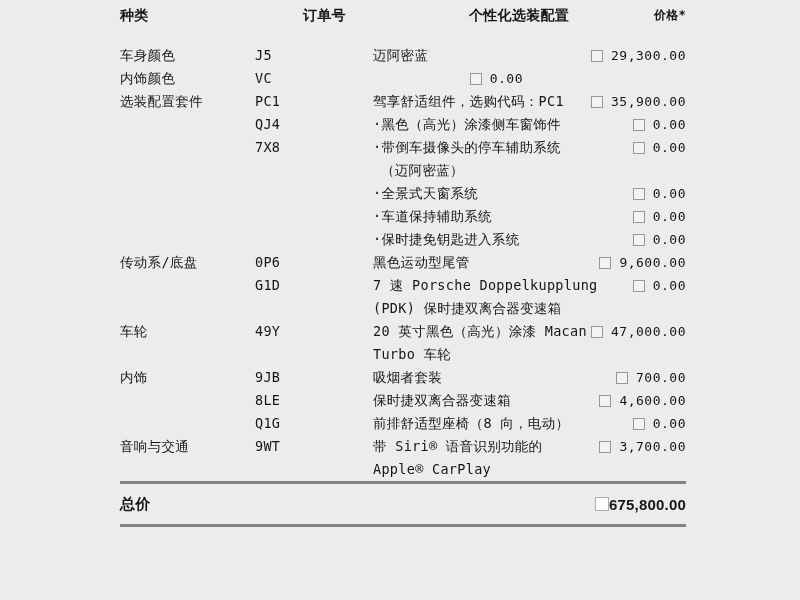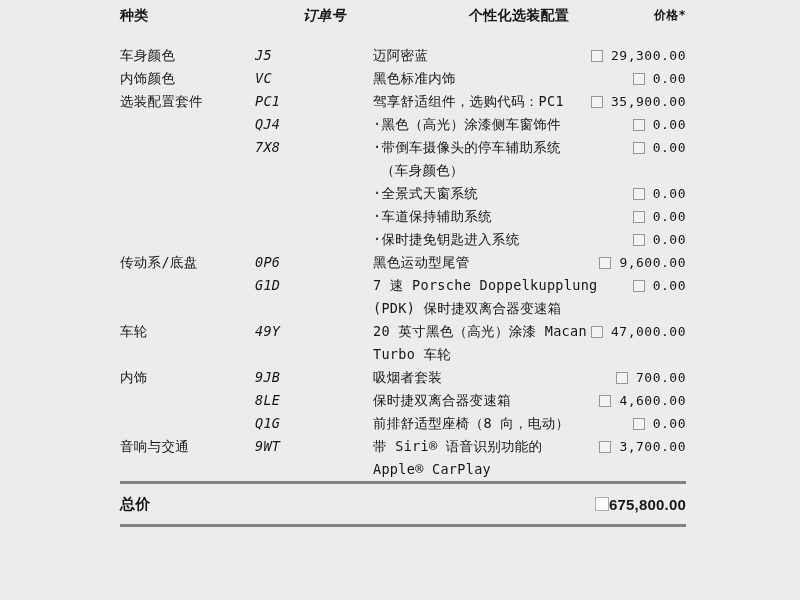--- a/index.html
+++ b/index.html
@@ -23,21 +23,21 @@
     font-size:13.5px;
     letter-spacing:0.3px;
   }
   .hrow{
     font-weight:bold;
     font-size:14px;
     margin-bottom:17px;
     gap:48px;
   }
   .c-cat{width:135px;flex:none;white-space:nowrap;}
-  .c-code{width:118px;flex:none;white-space:nowrap;font-style:italic;}
+  .c-code{width:118px;flex:none;white-space:nowrap;}
   .c-desc{flex:1;min-width:0;white-space:nowrap;overflow:visible;}
   .c-desc.indent{padding-left:8px;}
   .c-price{
     flex:none;width:150px;
     display:flex;justify-content:flex-end;align-items:center;gap:8px;
     white-space:nowrap;
     font-size:13px;
     letter-spacing:0.5px;
   }
   .hrow .c-price{font-size:12px;letter-spacing:0.3px;}
@@ -86,21 +86,20 @@
         <div class="c-code">J5</div>
         <div class="c-desc">迈阿密蓝</div>
         <div class="c-price">
           <span class="checkbox"></span>
           <span>29,300.00</span>
         </div>
       </div>
       <div class="row">
         <div class="c-cat">内饰颜色</div>
         <div class="c-code">VC</div>
-        <div class="c-desc">黑色标准内饰</div>
         <div class="c-price">
           <span class="checkbox"></span>
           <span>0.00</span>
         </div>
       </div>
       <div class="row">
         <div class="c-cat">选装配置套件</div>
         <div class="c-code">PC1</div>
         <div class="c-desc">驾享舒适组件，选购代码：PC1</div>
         <div class="c-price">
@@ -122,21 +121,21 @@
         <div class="c-code">7X8</div>
         <div class="c-desc">·带倒车摄像头的停车辅助系统</div>
         <div class="c-price">
           <span class="checkbox"></span>
           <span>0.00</span>
         </div>
       </div>
       <div class="row">
         <div class="c-cat"></div>
         <div class="c-code"></div>
-        <div class="c-desc indent">（车身颜色）</div>
+        <div class="c-desc indent">（迈阿密蓝）</div>
         <div class="c-price"></div>
       </div>
       <div class="row">
         <div class="c-cat"></div>
         <div class="c-code"></div>
         <div class="c-desc">·全景式天窗系统</div>
         <div class="c-price">
           <span class="checkbox"></span>
           <span>0.00</span>
         </div>

